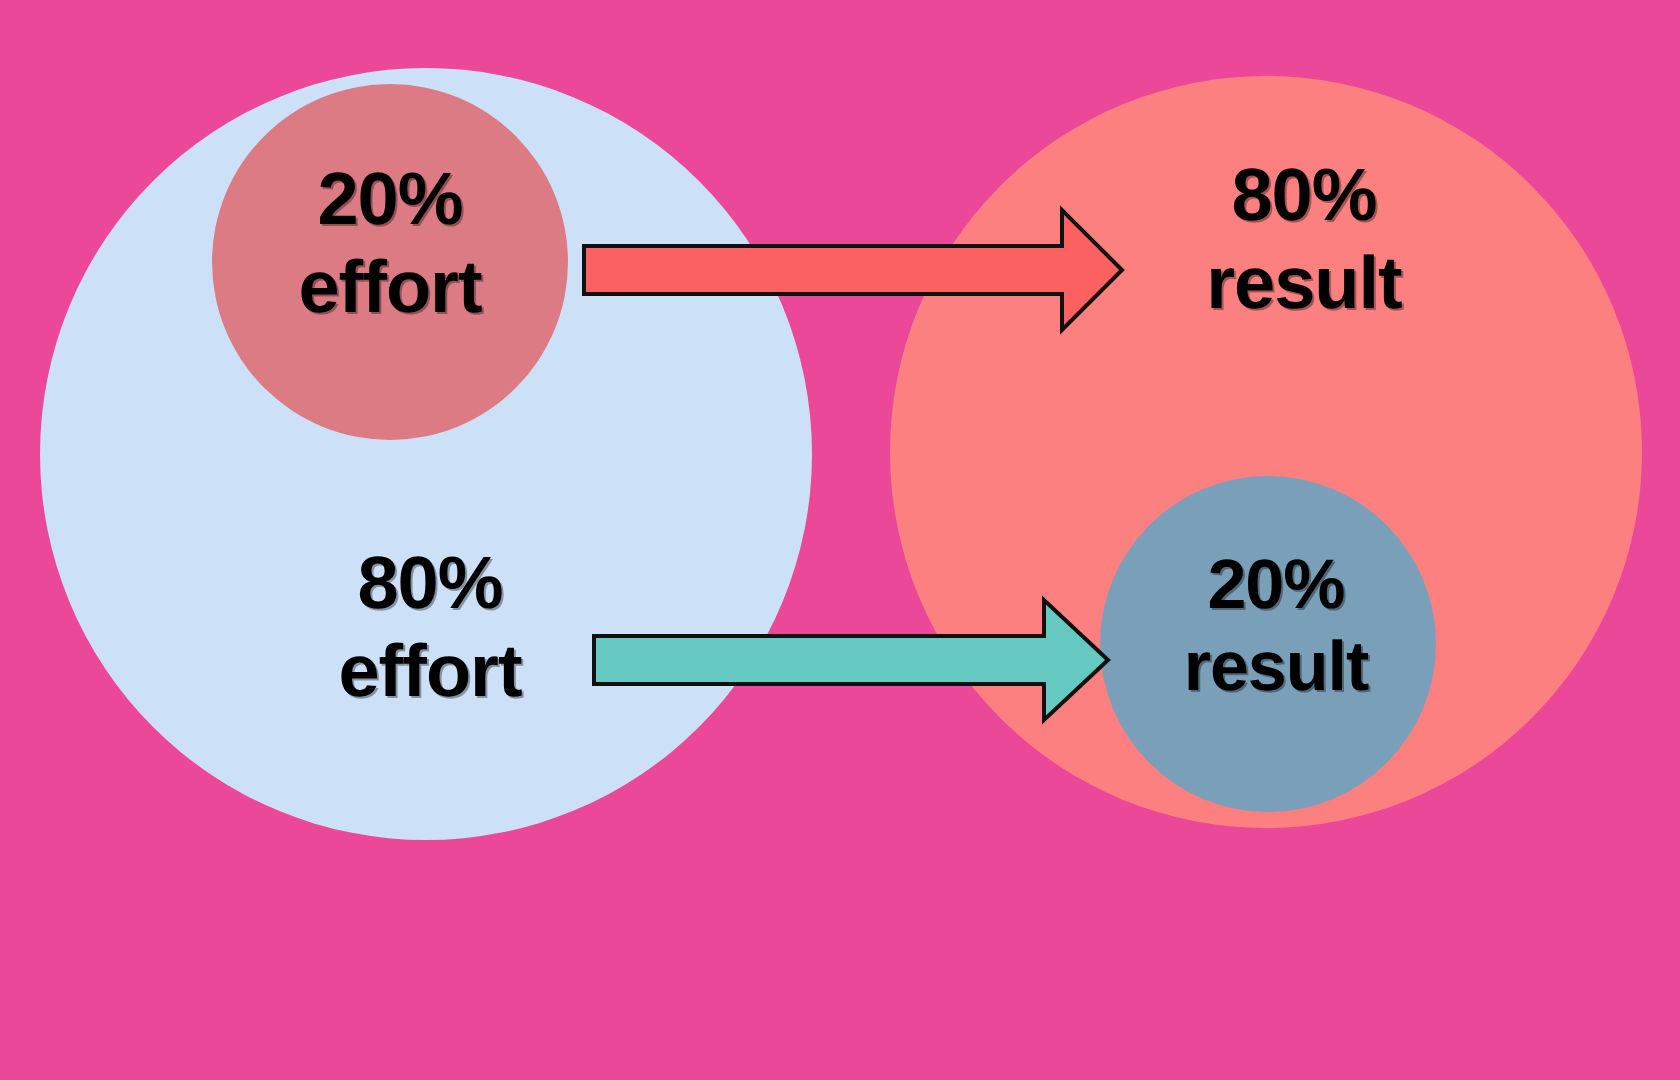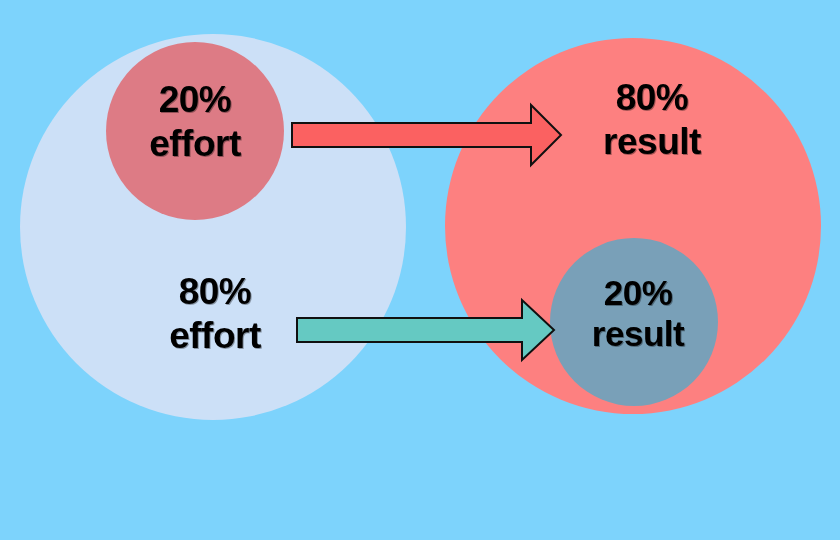--- a/index.html
+++ b/index.html
@@ -47,21 +47,21 @@
   #label-result-80 {
     left: 562px; top: 76px;  width: 180px;  font-size: 37px;
   }
   #label-result-20 {
     left: 548px; top: 272px; width: 180px;  font-size: 35px;
   }
 </style>
 </head>
 <body>
 
-<div id="canvas" style="background: #7dd3fc;">
+<div id="canvas" style="background: #ec4899;">
 
   <svg id="diagram-svg" viewBox="0 0 840 540" xmlns="http://www.w3.org/2000/svg">
 
     <circle id="shape-effort-outer" cx="213" cy="227" r="193" fill="#cce0f7"></circle>
 
     <circle id="shape-result-outer" cx="633" cy="226" r="188" fill="#fd8080"></circle>
 
     <circle id="shape-effort-inner" cx="195" cy="131" r="89" fill="#dd7b85"></circle>
 
     <circle id="shape-result-inner" cx="634" cy="322" r="84" fill="#79a0b8"></circle>

